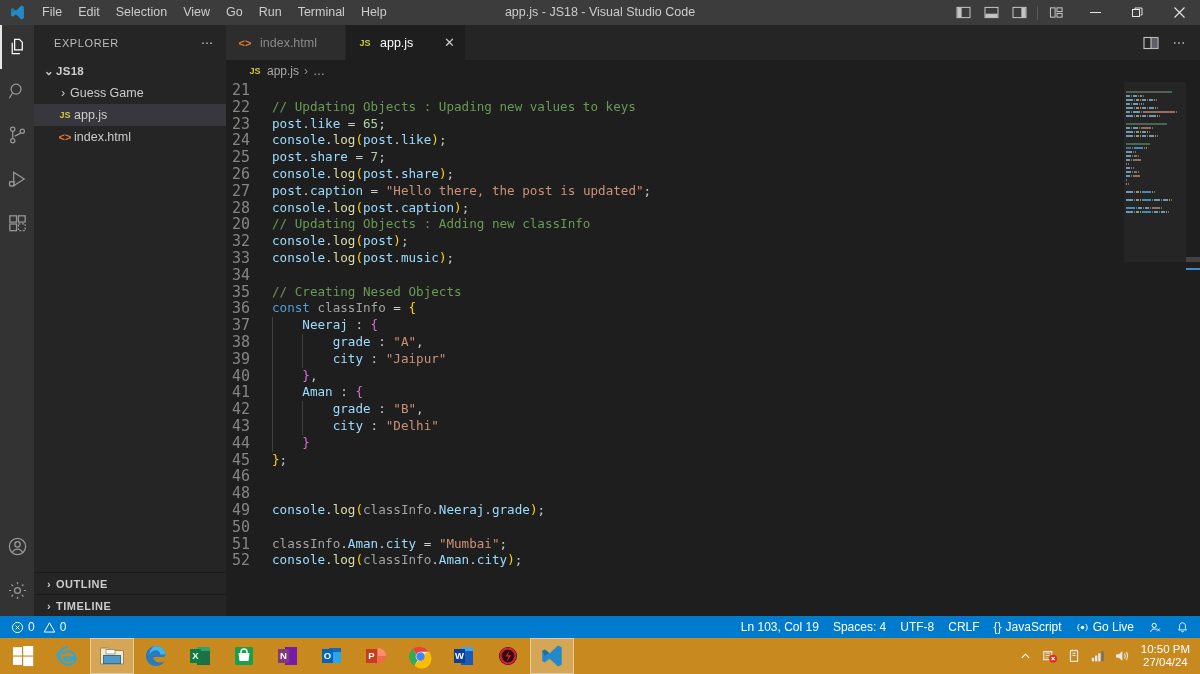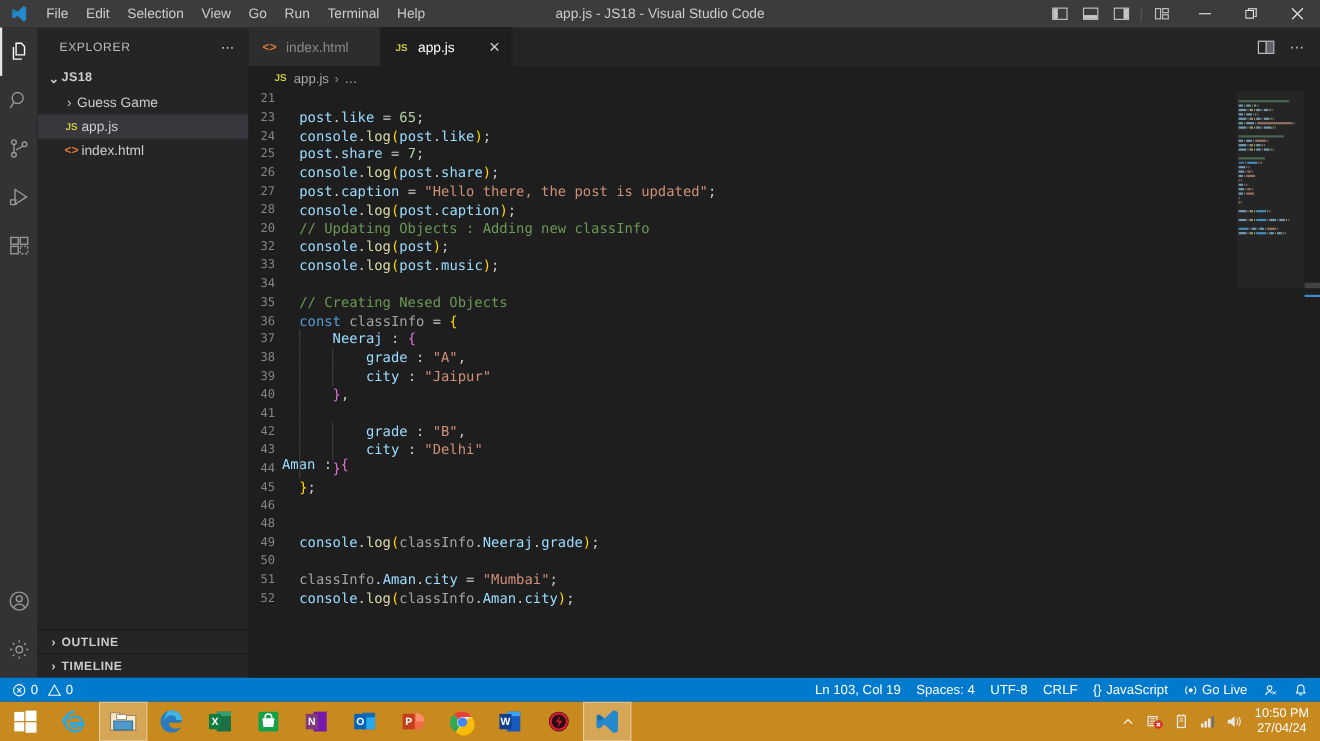--- a/index.html
+++ b/index.html
@@ -108,21 +108,21 @@
 
   
   .code-wrap { flex:1 1 auto; position:relative; overflow:hidden; background:#1e1e1e; }
   .code {
     position:absolute; inset:0;
     font-family:"DejaVu Sans Mono", monospace; font-size:12.6px; line-height:16.8px;
   }
   .line { height:16.8px; display:flex; white-space:pre; }
   .lnum {
     width:46px; flex:0 0 46px; text-align:right; padding-right:22px;
-    color:#858585; font-size:11px;
+    color:#858585; font-size:15px;
   }
   .ltext { position:relative; padding-left:0; }
   
   .c-com { color:#6a9955; }
   .c-key { color:#569cd6; }
   .c-var { color:#9cdcfe; }
   .c-prop { color:#9cdcfe; }
   .c-str { color:#ce9178; }
   .c-num { color:#b5cea8; }
   .c-fn { color:#dcdcaa; }
@@ -357,37 +357,38 @@
       <div class="breadcrumbs">
         <span class="ficon js" style="width:14px;flex:0 0 14px">JS</span>
         <span>app.js</span>
         <span class="bc-sep">›</span>
         <span>…</span>
       </div>
 
       <div class="code-wrap">
         <div class="code" id="code-lines">
             <div class="line"><span class="lnum">21</span><span class="ltext"></span></div>
+            <div class="line"><span class="lnum">22</span><span class="ltext"><span class="c-com">// Updating Objects : Upading new values to keys</span></span></div>
             <div class="line"><span class="lnum">23</span><span class="ltext"><span class="c-var">post</span><span class="c-punc">.</span><span class="c-prop">like</span><span class="c-punc"> = </span><span class="c-num">65</span><span class="c-punc">;</span></span></div>
             <div class="line"><span class="lnum">24</span><span class="ltext"><span class="c-var">console</span><span class="c-punc">.</span><span class="c-fn">log</span><span class="c-b1">(</span><span class="c-var">post</span><span class="c-punc">.</span><span class="c-prop">like</span><span class="c-b1">)</span><span class="c-punc">;</span></span></div>
             <div class="line"><span class="lnum">25</span><span class="ltext"><span class="c-var">post</span><span class="c-punc">.</span><span class="c-prop">share</span><span class="c-punc"> = </span><span class="c-num">7</span><span class="c-punc">;</span></span></div>
             <div class="line"><span class="lnum">26</span><span class="ltext"><span class="c-var">console</span><span class="c-punc">.</span><span class="c-fn">log</span><span class="c-b1">(</span><span class="c-var">post</span><span class="c-punc">.</span><span class="c-prop">share</span><span class="c-b1">)</span><span class="c-punc">;</span></span></div>
             <div class="line"><span class="lnum">27</span><span class="ltext"><span class="c-var">post</span><span class="c-punc">.</span><span class="c-prop">caption</span><span class="c-punc"> = </span><span class="c-str">"Hello there, the post is updated"</span><span class="c-punc">;</span></span></div>
             <div class="line"><span class="lnum">28</span><span class="ltext"><span class="c-var">console</span><span class="c-punc">.</span><span class="c-fn">log</span><span class="c-b1">(</span><span class="c-var">post</span><span class="c-punc">.</span><span class="c-prop">caption</span><span class="c-b1">)</span><span class="c-punc">;</span></span></div>
             <div class="line"><span class="lnum">20</span><span class="ltext"><span class="c-com">// Updating Objects : Adding new classInfo</span></span></div>
             <div class="line"><span class="lnum">32</span><span class="ltext"><span class="c-var">console</span><span class="c-punc">.</span><span class="c-fn">log</span><span class="c-b1">(</span><span class="c-var">post</span><span class="c-b1">)</span><span class="c-punc">;</span></span></div>
             <div class="line"><span class="lnum">33</span><span class="ltext"><span class="c-var">console</span><span class="c-punc">.</span><span class="c-fn">log</span><span class="c-b1">(</span><span class="c-var">post</span><span class="c-punc">.</span><span class="c-prop">music</span><span class="c-b1">)</span><span class="c-punc">;</span></span></div>
             <div class="line"><span class="lnum">34</span><span class="ltext"></span></div>
             <div class="line"><span class="lnum">35</span><span class="ltext"><span class="c-com">// Creating Nesed Objects</span></span></div>
             <div class="line"><span class="lnum">36</span><span class="ltext"><span class="c-key">const</span><span class="c-punc"> </span><span class="c-id">classInfo</span><span class="c-punc"> = </span><span class="c-b1">{</span></span></div>
             <div class="line" style="position: relative;"><span class="lnum">37</span><span class="ltext"><span class="c-punc">    </span><span class="c-var">Neeraj</span><span class="c-punc"> : </span><span class="c-b2">{</span></span><span style="position: absolute; left: 46px; top: 0px; height: 16.8px; border-left: 1px solid rgb(64, 64, 64);"></span></div>
             <div class="line" style="position: relative;"><span class="lnum">38</span><span class="ltext"><span class="c-punc">        </span><span class="c-var">grade</span><span class="c-punc"> : </span><span class="c-str">"A"</span><span class="c-punc">,</span></span><span style="position: absolute; left: 46px; top: 0px; height: 16.8px; border-left: 1px solid rgb(64, 64, 64);"></span><span style="position: absolute; left: 76.4px; top: 0px; height: 16.8px; border-left: 1px solid rgb(64, 64, 64);"></span></div>
             <div class="line" style="position: relative;"><span class="lnum">39</span><span class="ltext"><span class="c-punc">        </span><span class="c-var">city</span><span class="c-punc"> : </span><span class="c-str">"Jaipur"</span></span><span style="position: absolute; left: 46px; top: 0px; height: 16.8px; border-left: 1px solid rgb(64, 64, 64);"></span><span style="position: absolute; left: 76.4px; top: 0px; height: 16.8px; border-left: 1px solid rgb(64, 64, 64);"></span></div>
             <div class="line" style="position: relative;"><span class="lnum">40</span><span class="ltext"><span class="c-punc">    </span><span class="c-b2">}</span><span class="c-punc">,</span></span><span style="position: absolute; left: 46px; top: 0px; height: 16.8px; border-left: 1px solid rgb(64, 64, 64);"></span></div>
-            <div class="line" style="position: relative; flex-direction: column;"><span class="lnum">41</span><span class="ltext"><span class="c-punc">    </span><span class="c-var">Aman</span><span class="c-punc"> : </span><span class="c-b2">{</span></span><span style="position: absolute; left: 46px; top: 0px; height: 16.8px; border-left: 1px solid rgb(64, 64, 64);"></span></div>
+            <div class="line" style="position: relative;"><span class="lnum">41</span><span class="ltext"><span class="c-punc">    </span><span class="c-var">Aman</span><span class="c-punc"> : </span><span class="c-b2">{</span></span><span style="position: absolute; left: 46px; top: 0px; height: 16.8px; border-left: 1px solid rgb(64, 64, 64);"></span></div>
             <div class="line" style="position: relative;"><span class="lnum">42</span><span class="ltext"><span class="c-punc">        </span><span class="c-var">grade</span><span class="c-punc"> : </span><span class="c-str">"B"</span><span class="c-punc">,</span></span><span style="position: absolute; left: 46px; top: 0px; height: 16.8px; border-left: 1px solid rgb(64, 64, 64);"></span><span style="position: absolute; left: 76.4px; top: 0px; height: 16.8px; border-left: 1px solid rgb(64, 64, 64);"></span></div>
             <div class="line" style="position: relative;"><span class="lnum">43</span><span class="ltext"><span class="c-punc">        </span><span class="c-var">city</span><span class="c-punc"> : </span><span class="c-str">"Delhi"</span></span><span style="position: absolute; left: 46px; top: 0px; height: 16.8px; border-left: 1px solid rgb(64, 64, 64);"></span><span style="position: absolute; left: 76.4px; top: 0px; height: 16.8px; border-left: 1px solid rgb(64, 64, 64);"></span></div>
             <div class="line" style="position: relative;"><span class="lnum">44</span><span class="ltext"><span class="c-punc">    </span><span class="c-b2">}</span></span><span style="position: absolute; left: 46px; top: 0px; height: 16.8px; border-left: 1px solid rgb(64, 64, 64);"></span></div>
             <div class="line"><span class="lnum">45</span><span class="ltext"><span class="c-b1">}</span><span class="c-punc">;</span></span></div>
             <div class="line"><span class="lnum">46</span><span class="ltext"></span></div>
             <div class="line"><span class="lnum">48</span><span class="ltext"></span></div>
             <div class="line"><span class="lnum">49</span><span class="ltext"><span class="c-var">console</span><span class="c-punc">.</span><span class="c-fn">log</span><span class="c-b1">(</span><span class="c-id">classInfo</span><span class="c-punc">.</span><span class="c-prop">Neeraj</span><span class="c-punc">.</span><span class="c-prop">grade</span><span class="c-b1">)</span><span class="c-punc">;</span></span></div>
             <div class="line"><span class="lnum">50</span><span class="ltext"></span></div>
             <div class="line"><span class="lnum">51</span><span class="ltext"><span class="c-id">classInfo</span><span class="c-punc">.</span><span class="c-prop">Aman</span><span class="c-punc">.</span><span class="c-prop">city</span><span class="c-punc"> = </span><span class="c-str">"Mumbai"</span><span class="c-punc">;</span></span></div>
             <div class="line"><span class="lnum">52</span><span class="ltext"><span class="c-var">console</span><span class="c-punc">.</span><span class="c-fn">log</span><span class="c-b1">(</span><span class="c-id">classInfo</span><span class="c-punc">.</span><span class="c-prop">Aman</span><span class="c-punc">.</span><span class="c-prop">city</span><span class="c-b1">)</span><span class="c-punc">;</span></span></div>

